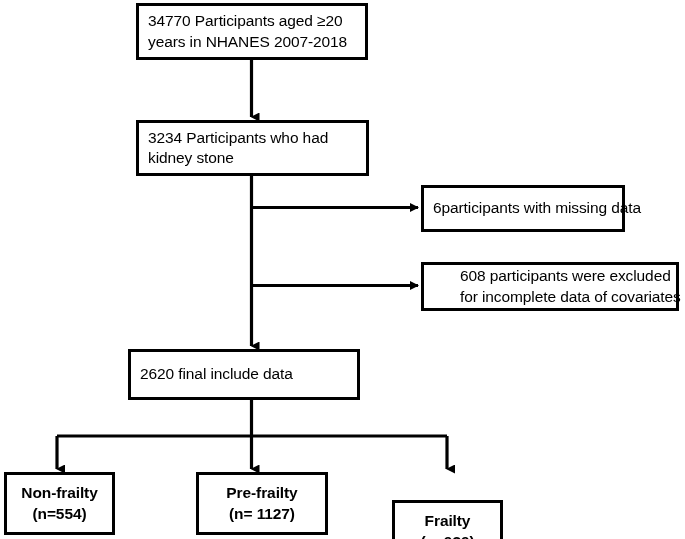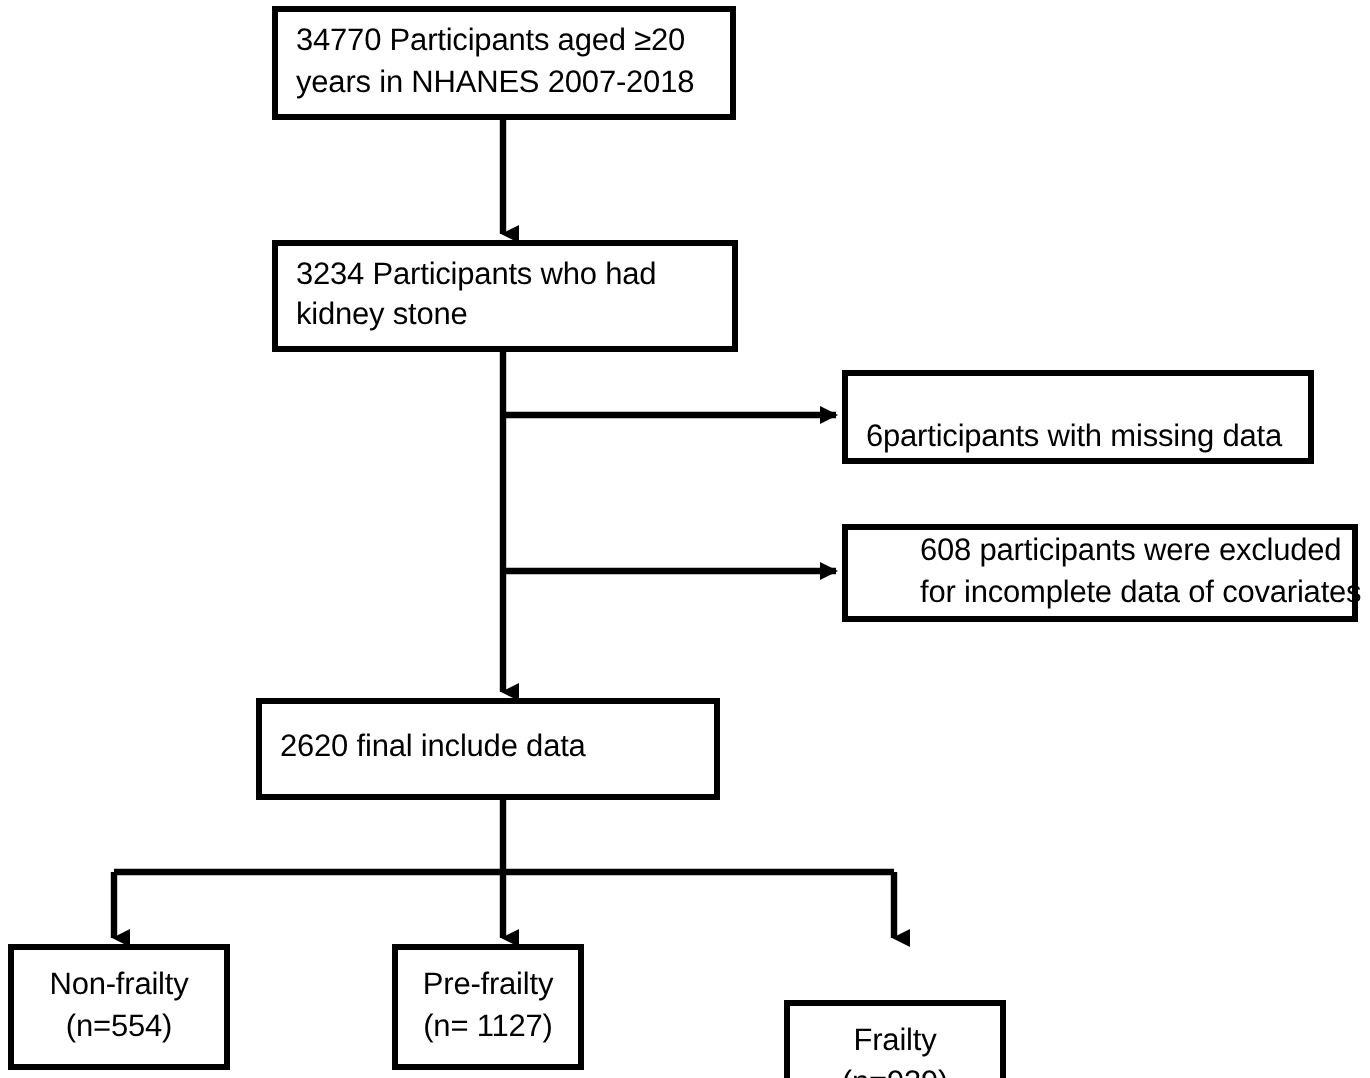--- a/index.html
+++ b/index.html
@@ -47,30 +47,31 @@
   }
   .node.left-align {
     align-items: flex-start;
     padding: 0 9px;
     text-align: left;
   }
   .node.center-align {
     align-items: center;
     text-align: center;
     padding: 0 6px;
+    font-weight: bold;
   }
 
   
   #node-source      { left: 136px; top: 3px;   width: 232px; height: 57px; }
   #node-stone       { left: 136px; top: 120px; width: 233px; height: 56px; }
-  #node-excl-mort   { left: 421px; top: 185px; width: 236px; height: 47px; justify-content: flex-end; }
+  #node-excl-mort   { left: 421px; top: 185px; width: 204px; height: 47px; }
   #node-excl-cov    { left: 421px; top: 262px; width: 258px; height: 49px; padding-left: 36px; }
   #node-final       { left: 128px; top: 349px; width: 232px; height: 51px; text-align: right; }
   #node-nonfrailty  { left: 4px;   top: 472px; width: 111px; height: 63px; }
-  #node-prefrailty  { left: 196px; top: 472px; width: 96px; height: 63px; }
+  #node-prefrailty  { left: 196px; top: 472px; width: 132px; height: 63px; }
   #node-frailty     { left: 392px; top: 472px; width: 111px; height: 63px; margin-top: 28px; }
 </style>
 </head>
 <body>
 
 <div id="flow-canvas">
 
   <svg id="connector-layer" viewBox="0 0 685 539" width="685" height="539" xmlns="http://www.w3.org/2000/svg">
     <defs>
       <marker id="arrowhead-down" markerWidth="9" markerHeight="9" refX="4.5" refY="8" orient="auto" markerUnits="userSpaceOnUse">

